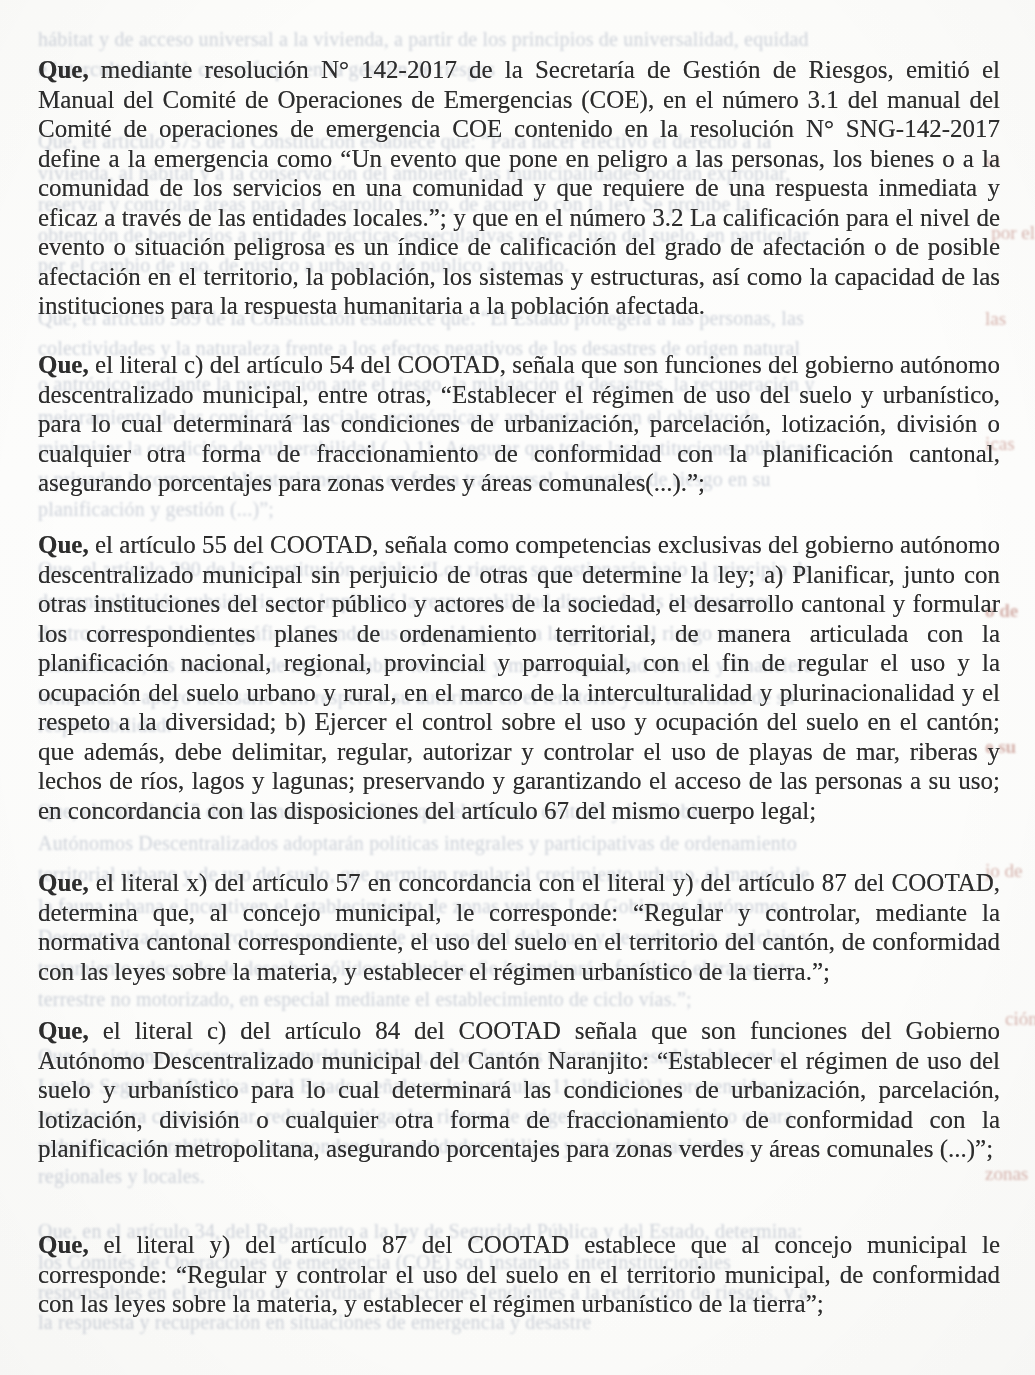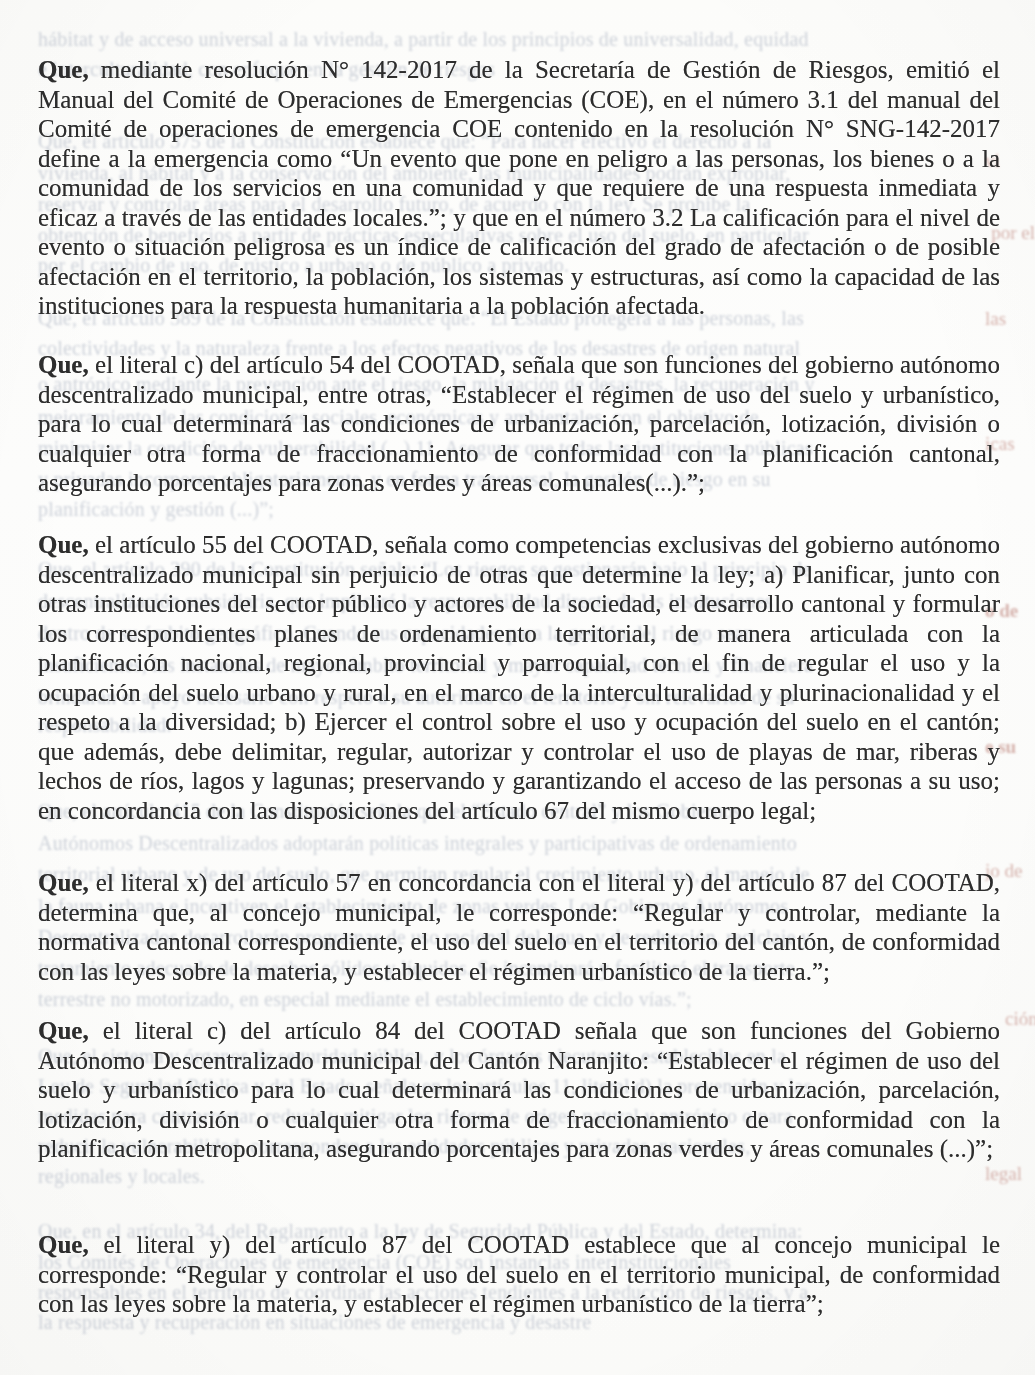--- a/index.html
+++ b/index.html
@@ -94,21 +94,21 @@
       <div class="ghost-line" style="top: 1279px;">responsables en el territorio de coordinar las acciones tendientes a la reducción de riesgos, y a</div>
       <div class="ghost-line" style="top: 1309px;">la respuesta y recuperación en situaciones de emergencia y desastre</div>
       <div class="edge-frag" style="top: 150px;">vi</div>
       <div class="edge-frag" style="top: 222px; text-align: right;">por el</div>
       <div class="edge-frag" style="top: 308px;">las</div>
       <div class="edge-frag" style="top: 433px;">icas</div>
       <div class="edge-frag" style="top: 600px; font-weight: bold;">o de</div>
       <div class="edge-frag" style="top: 736px; font-weight: bold;">e su</div>
       <div class="edge-frag" style="top: 860px;">jo de</div>
       <div class="edge-frag" style="top: 1008px; margin-left: 20px;">ción</div>
-      <div class="edge-frag" style="top: 1163px;">legal</div>
+      <div class="edge-frag" style="top: 1163px;">zonas</div>
     </div>
 
   <div class="text-layer">
 
     <p class="para para-0">
       <strong>Que,</strong>
       <span>mediante resolución N° 142-2017 de la Secretaría de Gestión de Riesgos, emitió el Manual del Comité de Operaciones de Emergencias (COE), en el número 3.1 del manual del Comité de operaciones de emergencia COE contenido en la resolución N° SNG-142-2017 define a la emergencia como “Un evento que pone en peligro a las personas, los bienes o a la comunidad de los servicios en una comunidad y que requiere de una respuesta inmediata y eficaz a través de las entidades locales.”; y que en el número 3.2 La calificación para el nivel de evento o situación peligrosa es un índice de calificación del grado de afectación o de posible afectación en el territorio, la población, los sistemas y estructuras, así como la capacidad de las instituciones para la respuesta humanitaria a la población afectada.</span>
     </p>
 
     <p class="para para-1">

